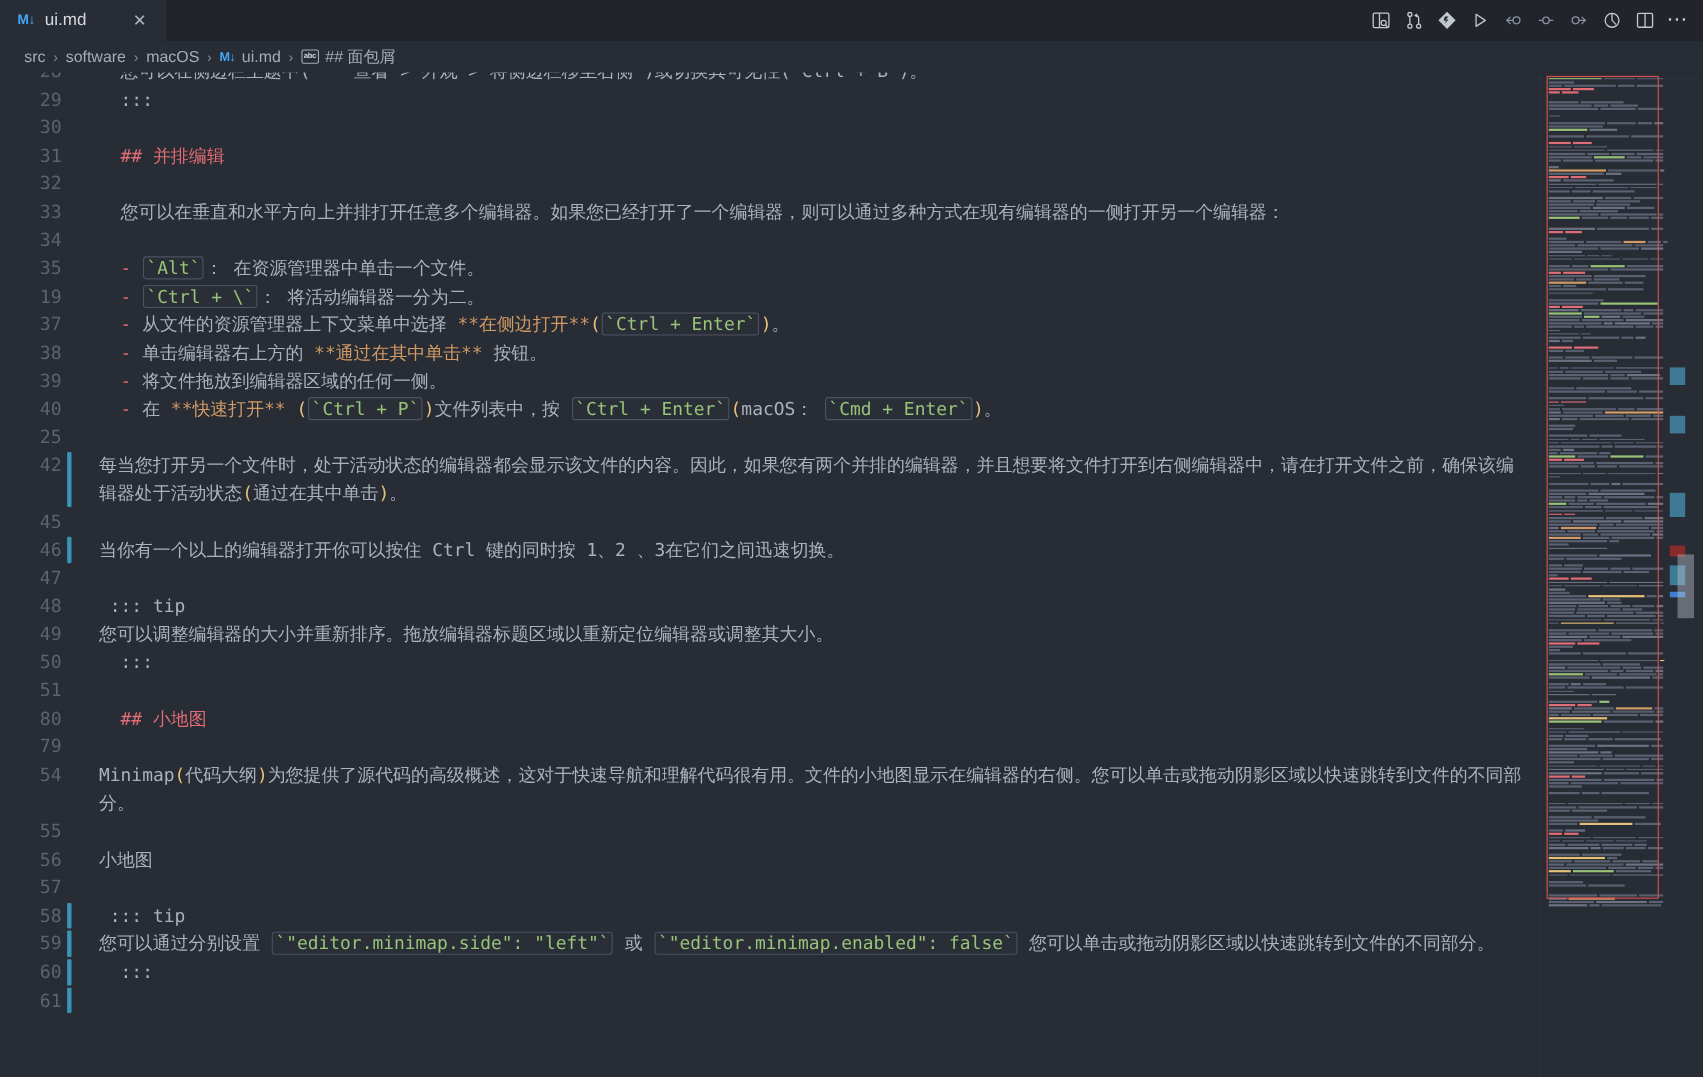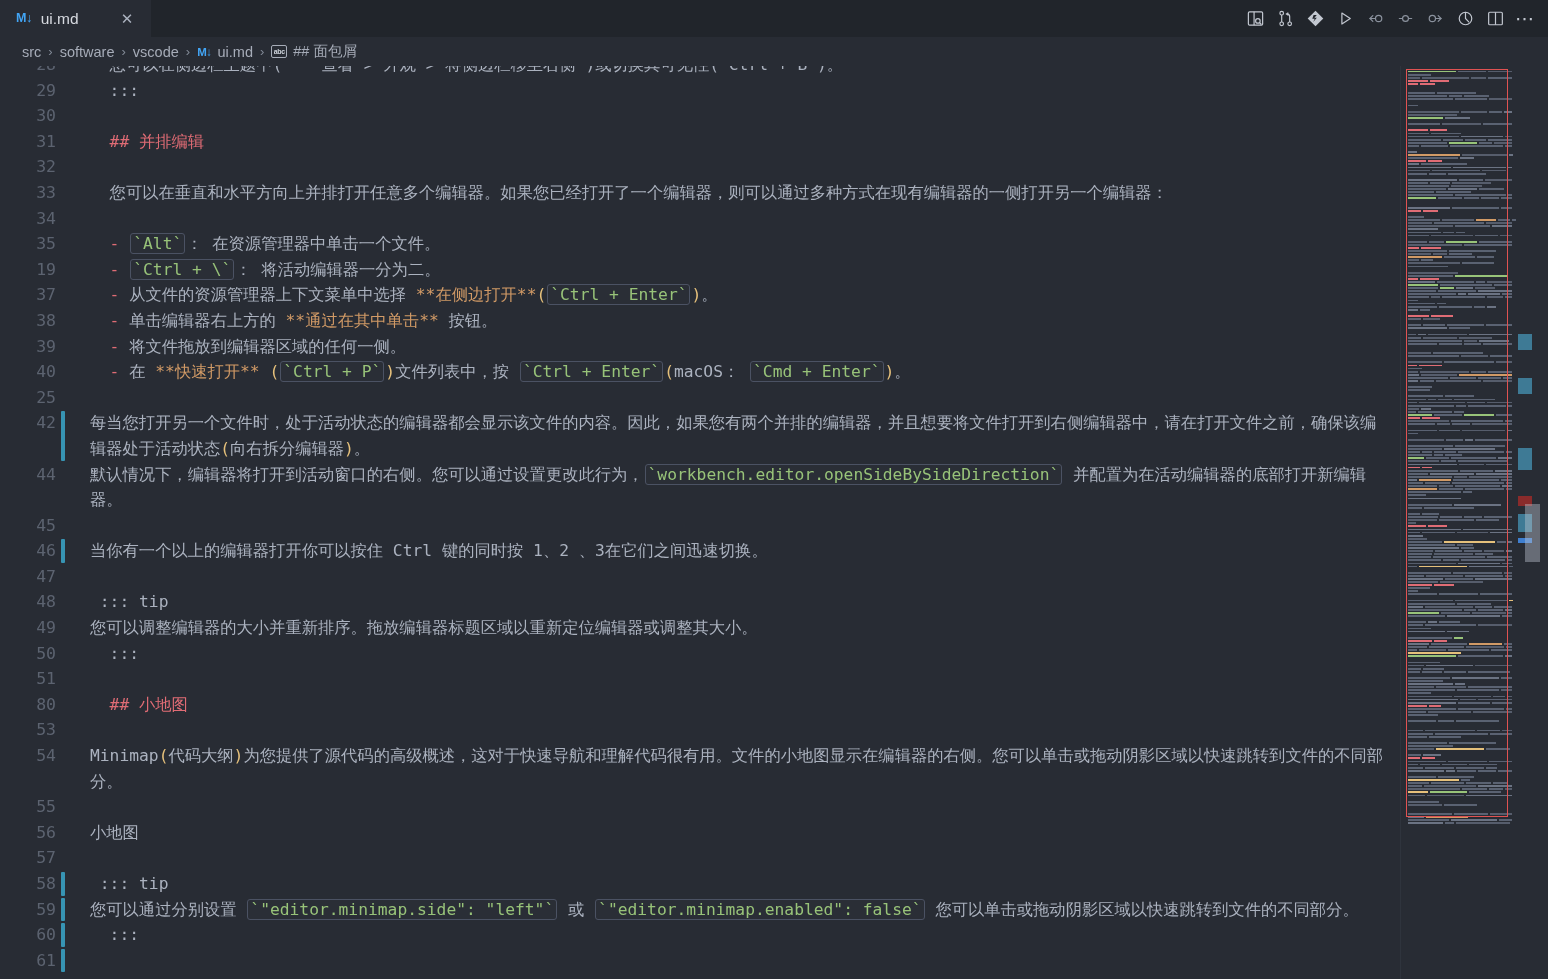--- a/index.html
+++ b/index.html
@@ -224,21 +224,21 @@
 <div class="breadcrumbs">
   <span class="bc-item">
       <span>src</span>
     </span>
   <span class="bc-sep">›</span>
   <span class="bc-item">
       <span>software</span>
     </span>
   <span class="bc-sep">›</span>
   <span class="bc-item">
-      <span>vscode</span>
+      <span>macOS</span>
     </span>
   <span class="bc-sep">›</span>
   <span class="bc-item">
     <span class="bc-md">M↓</span>
     <span>ui.md</span>
   </span>
   <span class="bc-sep">›</span>
   <span class="bc-item">
     <span class="bc-abc">abc</span>
     <span>## 面包屑</span>
@@ -314,26 +314,21 @@
           <div class="content"><span class="plain">  </span><span class="bullet">-</span><span class="plain"> 在 </span><span class="bold">**快速打开**</span><span class="plain"> </span><span class="paren">(</span><span class="code">`Ctrl + P`</span><span class="paren">)</span><span class="plain">文件列表中，按 </span><span class="code">`Ctrl + Enter`</span><span class="paren">(</span><span class="plain">macOS： </span><span class="code">`Cmd + Enter`</span><span class="paren">)</span><span class="plain">。</span></div>
         </div>
         <div class="row">
           <div class="ln">25</div>
           <div class="gutdeco"></div>
           <div class="content">&nbsp;</div>
         </div>
         <div class="row">
           <div class="ln">42</div>
           <div class="gutdeco mark"></div>
-          <div class="content"><span class="plain">每当您打开另一个文件时，处于活动状态的编辑器都会显示该文件的内容。因此，如果您有两个并排的编辑器，并且想要将文件打开到右侧编辑器中，请在打开文件之前，确保该编辑器处于活动状态</span><span class="paren">(</span><span class="plain">向右拆分编辑器</span><span class="paren">)</span><span class="plain">。</span></div>
-        </div>
-        <div class="row">
-          <div class="ln">44</div>
-          <div class="gutdeco"></div>
-          <div class="content"><span class="plain">默认情况下，编辑器将打开到活动窗口的右侧。您可以通过设置更改此行为，</span><span class="code">`workbench.editor.openSideBySideDirection`</span><span class="plain"> 并配置为在活动编辑器的底部打开新编辑器。</span></div>
+          <div class="content"><span class="plain">每当您打开另一个文件时，处于活动状态的编辑器都会显示该文件的内容。因此，如果您有两个并排的编辑器，并且想要将文件打开到右侧编辑器中，请在打开文件之前，确保该编辑器处于活动状态</span><span class="paren">(</span><span class="plain">通过在其中单击</span><span class="paren">)</span><span class="plain">。</span></div>
         </div>
         <div class="row">
           <div class="ln">45</div>
           <div class="gutdeco"></div>
           <div class="content">&nbsp;</div>
         </div>
         <div class="row">
           <div class="ln">46</div>
           <div class="gutdeco mark"></div>
           <div class="content"><span class="plain">当你有一个以上的编辑器打开你可以按住 Ctrl 键的同时按 1、2 、3在它们之间迅速切换。</span></div>
@@ -362,21 +357,21 @@
           <div class="ln">51</div>
           <div class="gutdeco"></div>
           <div class="content">&nbsp;</div>
         </div>
         <div class="row">
           <div class="ln">80</div>
           <div class="gutdeco"></div>
           <div class="content"><span class="h2">  ## 小地图</span></div>
         </div>
         <div class="row">
-          <div class="ln">53</div>
+          <div class="ln">79</div>
           <div class="gutdeco"></div>
           <div class="content">&nbsp;</div>
         </div>
         <div class="row">
           <div class="ln">54</div>
           <div class="gutdeco"></div>
           <div class="content"><span class="plain">Minimap</span><span class="paren">(</span><span class="plain">代码大纲</span><span class="paren">)</span><span class="plain">为您提供了源代码的高级概述，这对于快速导航和理解代码很有用。文件的小地图显示在编辑器的右侧。您可以单击或拖动阴影区域以快速跳转到文件的不同部分。</span></div>
         </div>
         <div class="row">
           <div class="ln">55</div>

